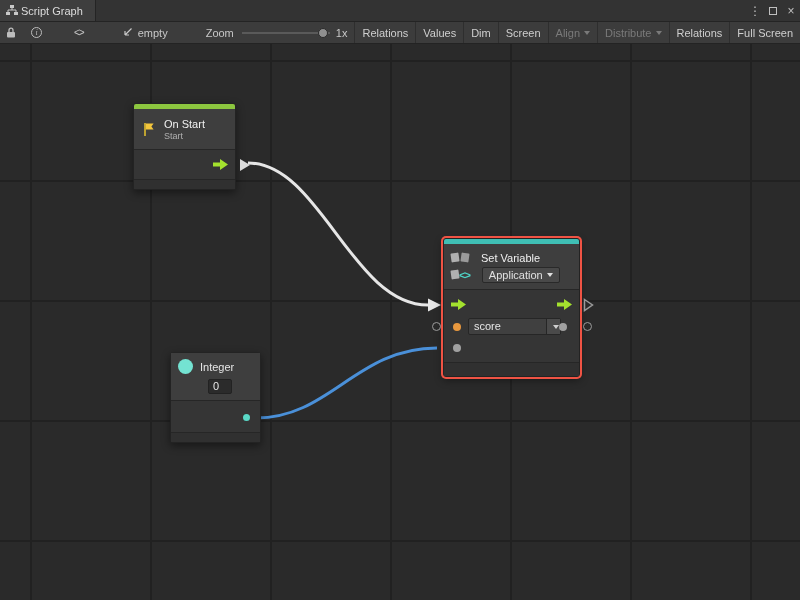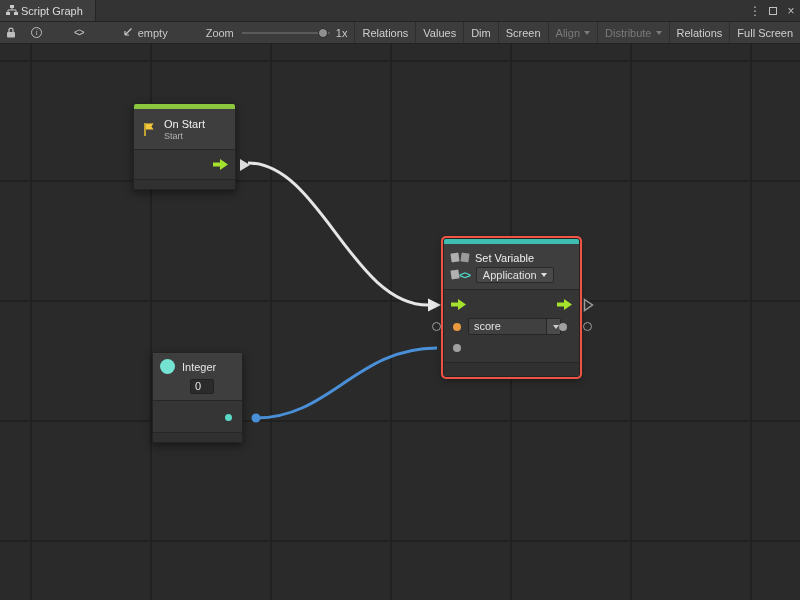--- a/index.html
+++ b/index.html
@@ -109,21 +109,21 @@
   .node-onstart .flow-out { position:absolute; right:7px; top:9px; }
   .port-tri-filled {
     position:absolute; right:-15px; top:9px; width:0; height:0;
     border-left:10px solid #dcdcdc; border-top:6px solid transparent; border-bottom:6px solid transparent;
   }
 
   
   .node-setvar { left:443px; top:194px; width:137px; }
   .node-setvar.selected { box-shadow:0 0 0 2px #ef5344, 0 3px 9px rgba(0,0,0,0.45); }
   .node-setvar .node-strip { background:#3fbfb4; }
-  .sv-h-row { display:flex; align-items:center; gap:6px; height:20px; padding:0 7px; }
+  .sv-h-row { display:flex; align-items:center; gap:12px; height:20px; padding:0 7px; }
   .sv-h-row:first-child { padding-top:3px; }
   .sv-h-row:last-child { padding-bottom:3px; }
   .node-setvar .node-header { padding:2px 0 3px; }
   .sv-title { color:#f0f0f0; }
   .teal-code { color:#4fd6c8; font-size:11px; letter-spacing:-1px; font-weight:bold; }
   .gray-chip { width:8px; height:9px; background:#b0b0b0; border-radius:1px; transform:rotate(-8deg); display:inline-block; }
   .scope-dd {
     display:inline-flex; align-items:center; background:#494949;
     border:1px solid #292929; border-radius:2px; padding:1px 6px; cursor:pointer; color:#e0e0e0;
   }
@@ -143,21 +143,21 @@
     display:flex; background:#404040; border:1px solid #262626; border-radius:2px; cursor:pointer;
   }
   .ss-label { flex:1; padding:1px 5px; color:#e6e6e6; overflow:hidden; }
   .ss-btn {
     width:14px; border-left:1px solid #262626; background:#4a4a4a;
     display:flex; align-items:center; justify-content:center; color:#cfcfcf;
   }
   .node-setvar .node-footer { height:14px; }
 
   
-  .node-int { left:152px; top:308px; width:91px; }
+  .node-int { left:170px; top:308px; width:91px; }
   .node-int .node-header { padding:6px 7px 6px; }
   .int-row { display:flex; align-items:center; gap:7px; }
   .int-circle { width:15px; height:15px; border-radius:50%; background:#74e3d2; }
   .int-value {
     margin:5px 0 0 30px; width:24px; height:15px; background:#2b2b2b;
     border:1px solid #222; border-radius:2px; color:#e6e6e6;
     padding:0 4px; line-height:13px; cursor:text;
   }
   .node-int .node-body { height:32px; }
   .node-int .dot-teal { right:10px; top:13px; width:7px; height:7px; }

